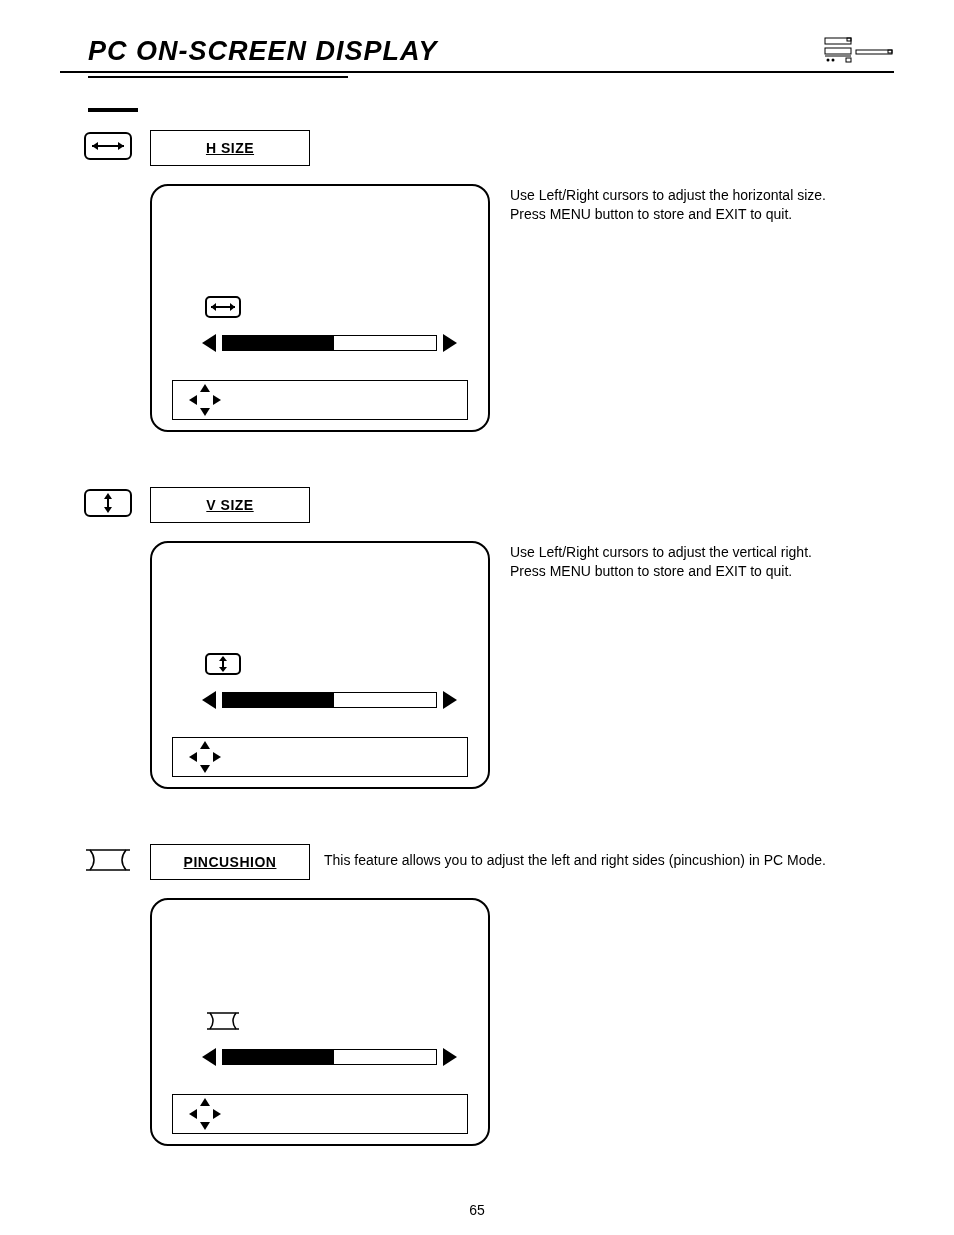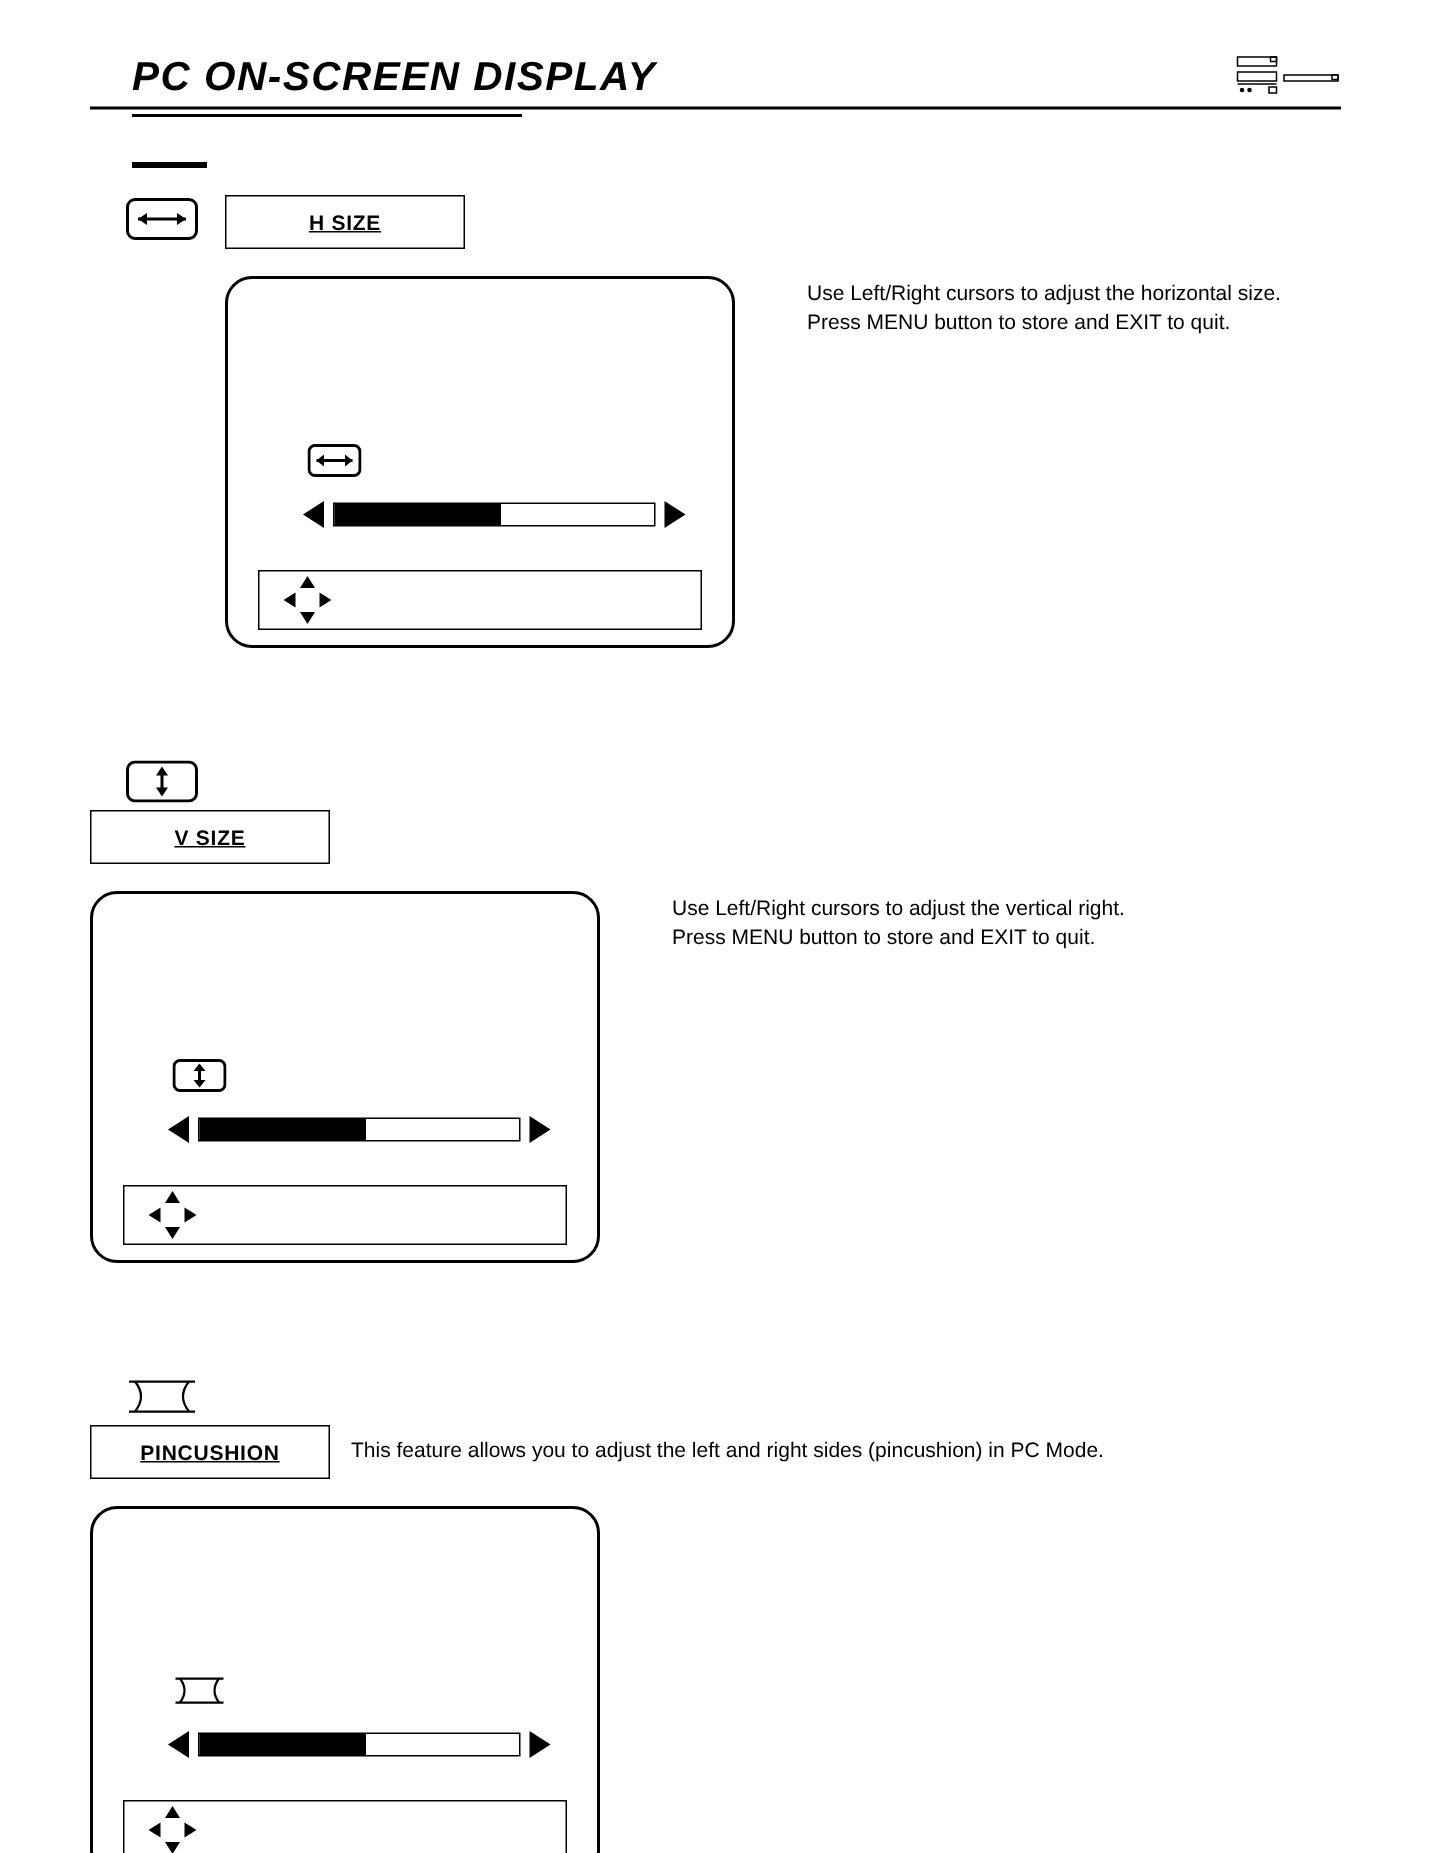--- a/index.html
+++ b/index.html
@@ -9,30 +9,30 @@
   
   .header-row { display: flex; justify-content: space-between; align-items: flex-start; }
   .page-title { font-size: 27px; font-weight: bold; letter-spacing: 1px; font-style: italic; padding-left: 28px; }
   .hdr-svg { width: 70px; height: 28px; }
   .hr-thin { border: none; border-top: 2px solid #000; margin-top: 4px; width: 100%; }
   .hr-left { border: none; border-top: 2px solid #000; width: 260px; margin-top: 3px; margin-left: 28px; }
   .hr-short { border: none; border-top: 4px solid #000; width: 50px; margin-top: 30px; margin-left: 28px; }
 
   
   .section { display: flex; margin-top: 18px; }
-  .section + .section { margin-top: 73px; flex-direction: column; }
+  .section + .section { margin-top: 55px; }
   .side-icon-col { width: 90px; padding-top: 2px; padding-left: 24px; }
   .side-icon { width: 48px; height: 28px; }
   .main-col { flex: 1; }
 
   .top-row { display: flex; align-items: flex-start; }
   .label-box { border: 1.5px solid #000; width: 160px; height: 36px; display: flex; align-items: center; justify-content: center; font-weight: bold; font-size: 14px; letter-spacing: 0.5px; text-decoration: underline; }
   .intro-text { font-size: 14px; margin-left: 14px; padding-top: 8px; flex: 1; }
 
-  .body-row { display: flex; margin-top: 18px; gap: 28px; }
+  .body-row { display: flex; margin-top: 18px; }
   .osd-box { width: 340px; height: 248px; border: 2.5px solid #000; border-radius: 18px; position: relative; }
   .side-text-col { flex: 1; padding-left: 20px; padding-top: 2px; font-size: 14px; line-height: 1.35; }
 
   
   .osd-icon { position: absolute; top: 110px; left: 53px; width: 36px; height: 22px; }
   .slider-row { position: absolute; top: 146px; left: 50px; width: 255px; height: 22px; display: flex; align-items: center; }
   .tri-left { width: 0; height: 0; border-top: 9px solid transparent; border-bottom: 9px solid transparent; border-right: 14px solid #000; }
   .tri-right { width: 0; height: 0; border-top: 9px solid transparent; border-bottom: 9px solid transparent; border-left: 14px solid #000; }
   .slider-track { flex: 1; height: 16px; border: 1.5px solid #000; margin: 0 6px; position: relative; background: #fff; }
   .slider-fill { position: absolute; top: 0; bottom: 0; left: 0; width: 52%; background: #000; }

